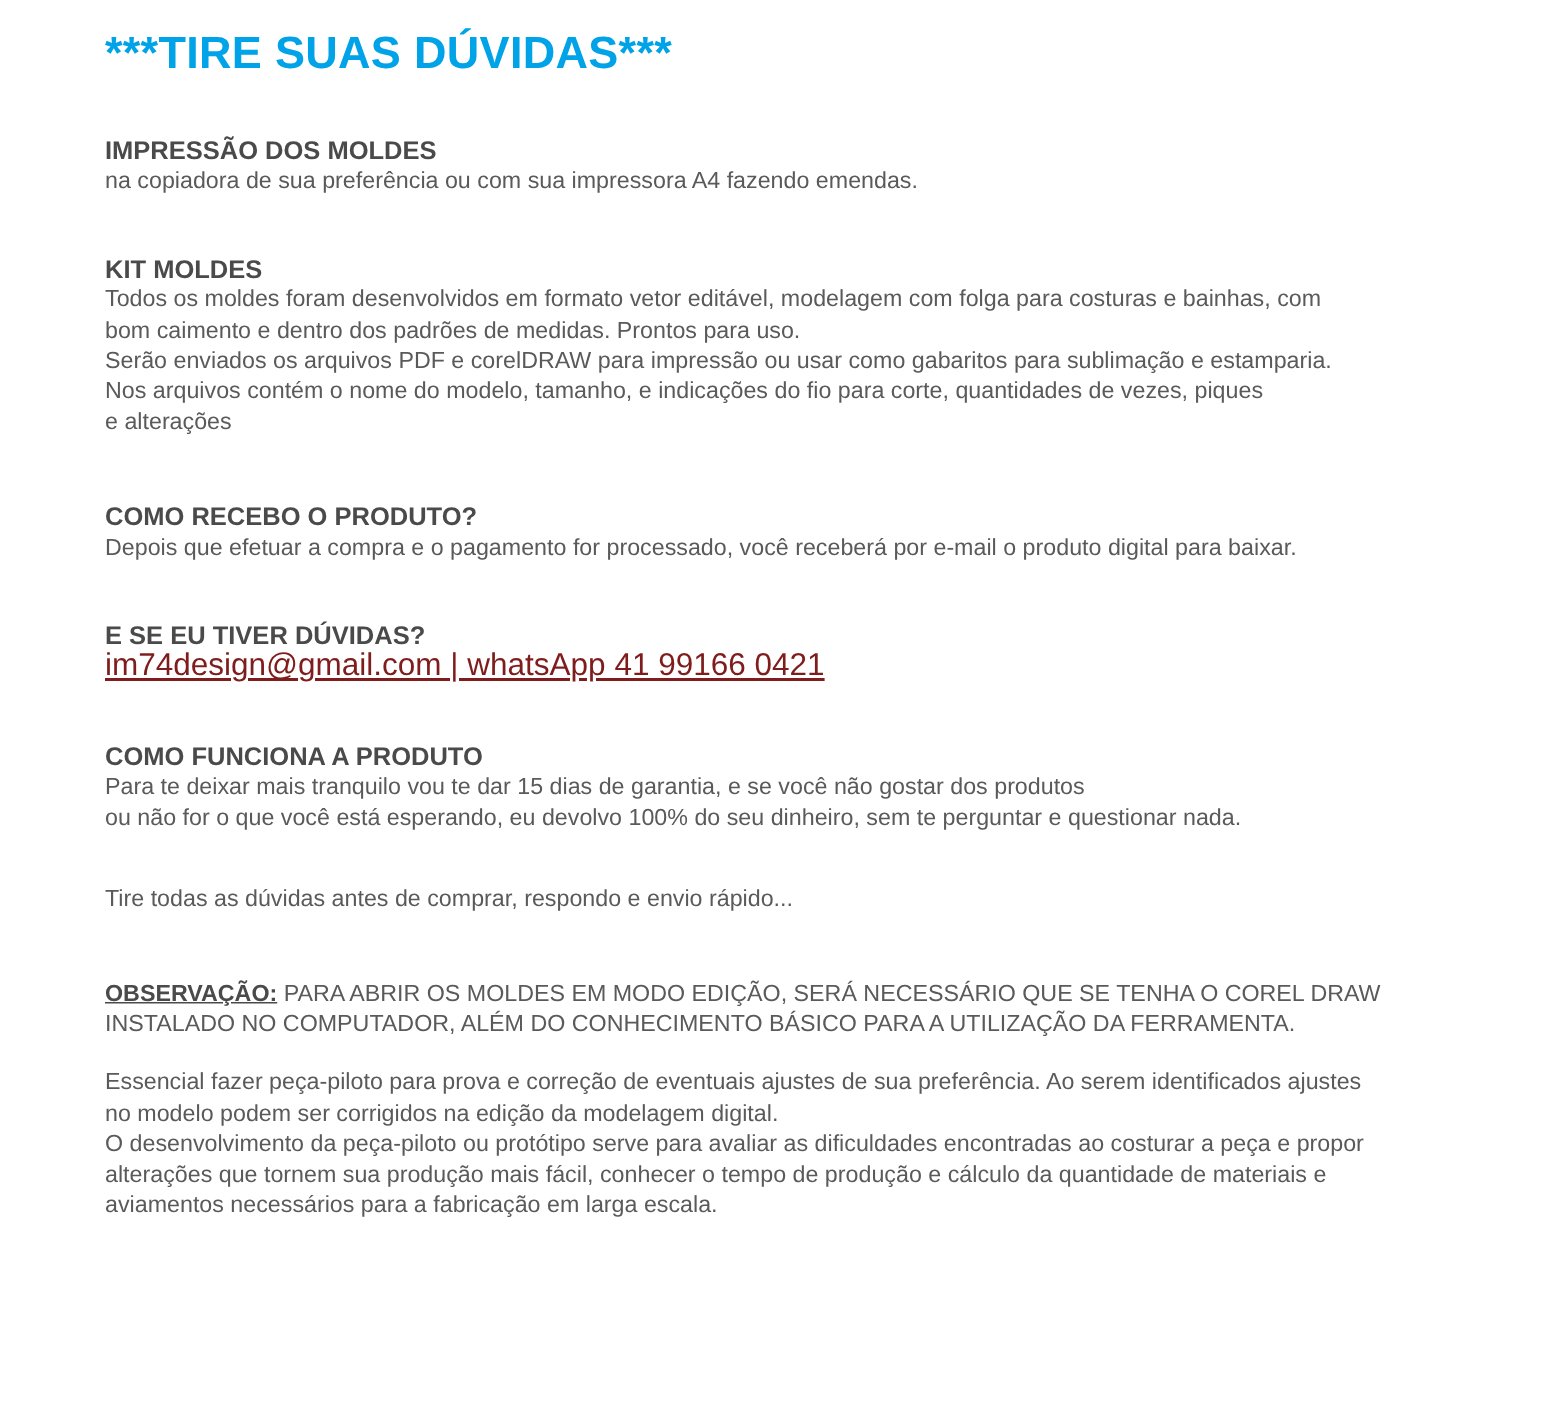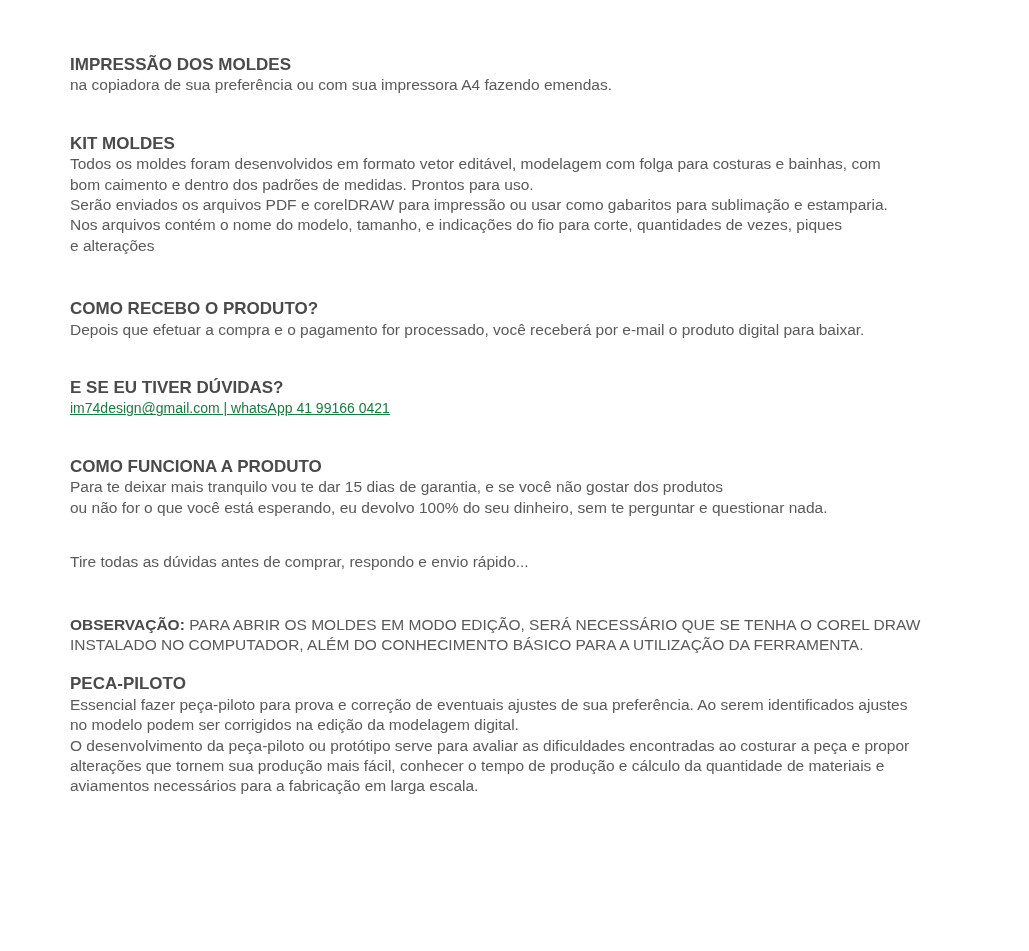--- a/index.html
+++ b/index.html
@@ -52,34 +52,36 @@
     color: #5a5a5a;
     white-space: nowrap;
   }
   .bold-line {
     font-weight: bold;
     color: #4a4a4a;
   }
   .inline-bold {
     font-weight: bold;
     color: #4a4a4a;
+    text-decoration: underline;
   }
   a.contact-link {
-    font-size: 14px;
+    font-size: 21px;
     line-height: 20.4px;
-    color: #15803d;
+    color: #7f1d1d;
     white-space: nowrap;
     cursor: pointer;
   }
 </style>
 </head>
 <body>
 
 <div class="page">
 
+  <h1 class="page-title">***TIRE SUAS DÚVIDAS***</h1>
 
   <section class="section mt-37">
     <h2>IMPRESSÃO DOS MOLDES</h2>
     <p class="line">na copiadora de sua preferência ou com sua impressora A4 fazendo emendas.</p>
   </section>
 
   <section class="section">
     <h2>KIT MOLDES</h2>
     <p class="line">Todos os moldes foram desenvolvidos em formato vetor editável, modelagem com folga para costuras e bainhas, com</p>
     <p class="line">bom caimento e dentro dos padrões de medidas. Prontos para uso.</p>
@@ -107,21 +109,20 @@
   <section class="section mt-34">
     <p class="line bold-line">Tire todas as dúvidas antes de comprar, respondo e envio rápido...</p>
   </section>
 
   <section class="section mt-42">
     <p class="line"><span class="inline-bold">OBSERVAÇÃO:</span> <span>PARA ABRIR OS MOLDES EM MODO EDIÇÃO, SERÁ NECESSÁRIO QUE SE TENHA O COREL DRAW</span></p>
     <p class="line">INSTALADO NO COMPUTADOR, ALÉM DO CONHECIMENTO BÁSICO PARA A UTILIZAÇÃO DA FERRAMENTA.</p>
   </section>
 
   <section class="section mt-19">
-    <h2>PECA-PILOTO</h2>
     <p class="line">Essencial fazer peça-piloto para prova e correção de eventuais ajustes de sua preferência. Ao serem identificados ajustes</p>
     <p class="line">no modelo podem ser corrigidos na edição da modelagem digital.</p>
     <p class="line">O desenvolvimento da peça-piloto ou protótipo serve para avaliar as dificuldades encontradas ao costurar a peça e propor</p>
     <p class="line">alterações que tornem sua produção mais fácil, conhecer o tempo de produção e cálculo da quantidade de materiais e</p>
     <p class="line">aviamentos necessários para a fabricação em larga escala.</p>
   </section>
 
 </div>
 
 </body></html>

